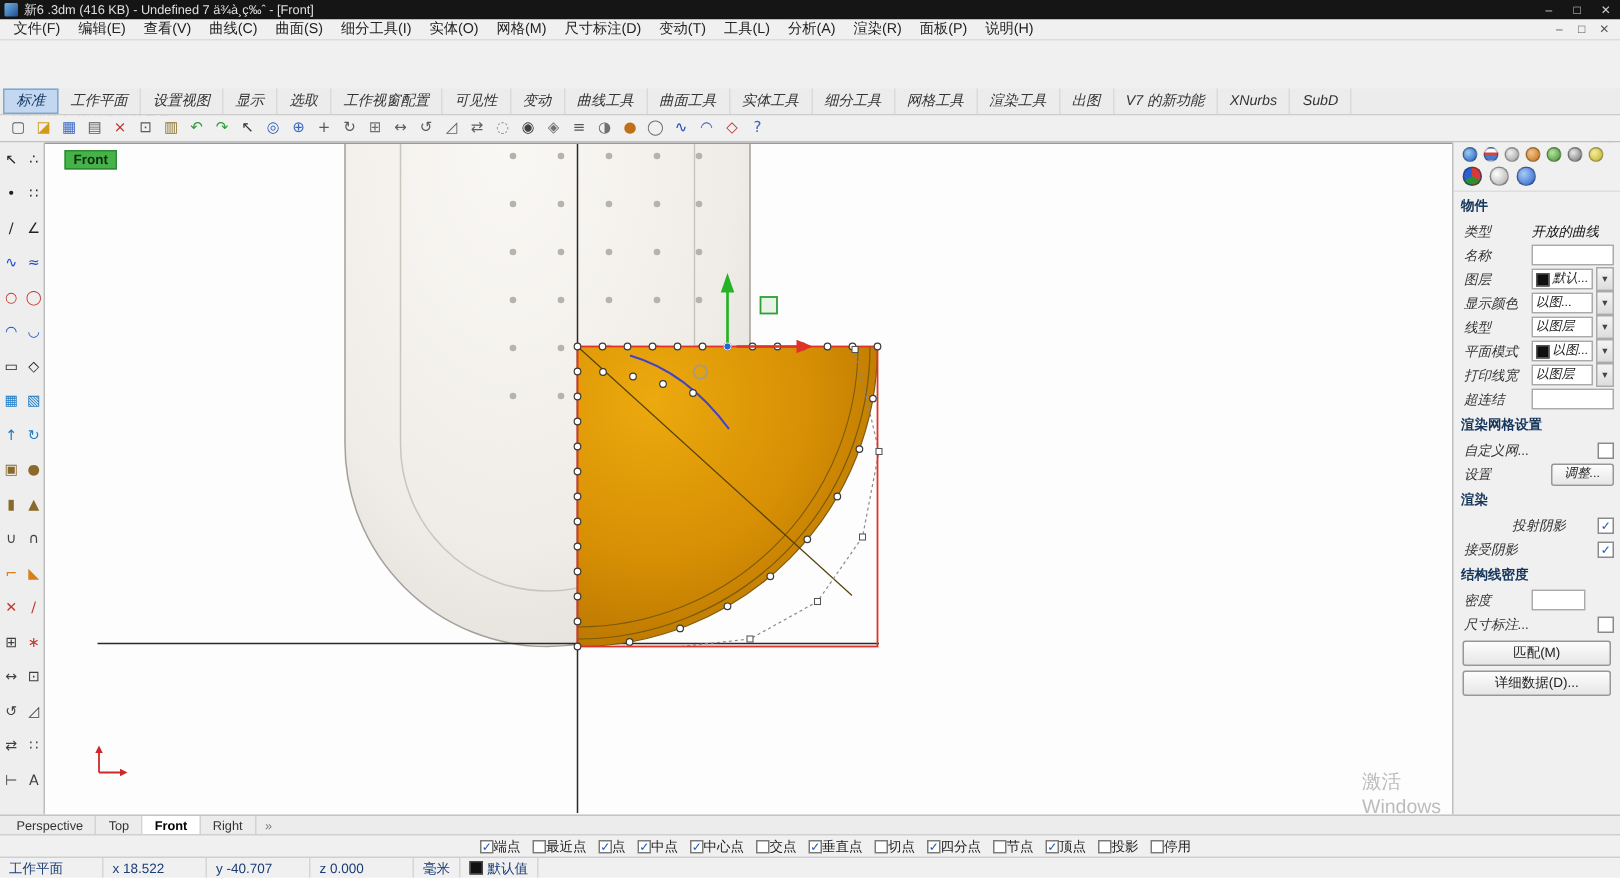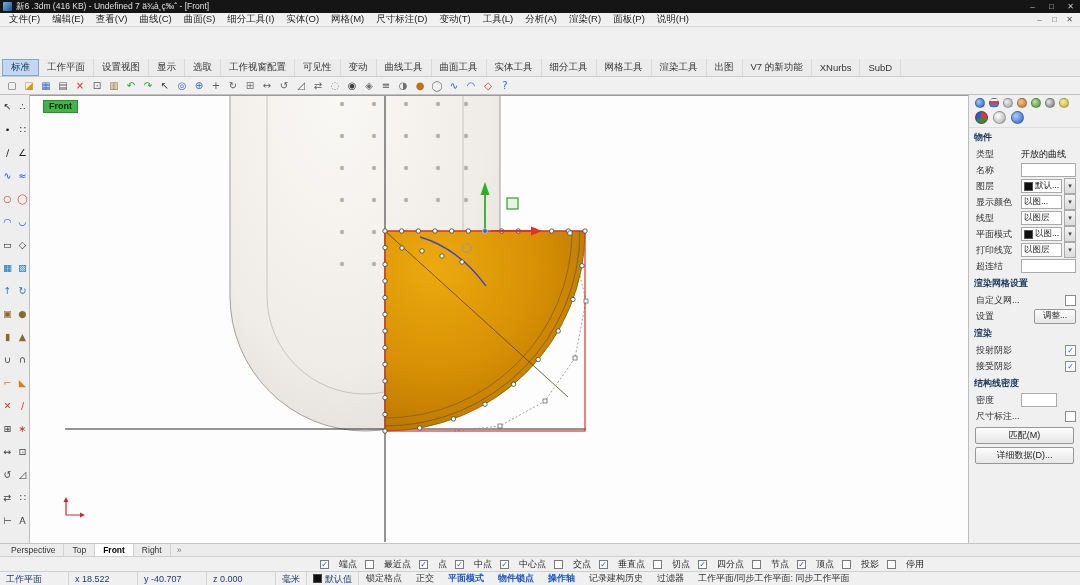--- a/index.html
+++ b/index.html
@@ -22,21 +22,21 @@
   .mdibtn{width:15px;text-align:center;color:#555;font-size:8px;}
   
   #cmdarea{left:0;top:27px;width:1080px;height:32px;background:#fcfcfc;border-bottom:1px solid #c2c2c2;box-sizing:border-box;}
   .cmd-line1{height:16px;line-height:16px;padding-left:5px;color:#454545;background:#f7f7f7;white-space:nowrap;}
   .cmd-line2{height:15px;line-height:15px;padding-left:5px;color:#111;display:flex;align-items:center;}
   .caret{display:inline-block;width:1px;height:10px;background:#333;margin-left:2px;}
   .cmd-scroll{position:absolute;right:0;top:0;width:13px;height:31px;background:#eeeeee;border-left:1px solid #d5d5d5;
               display:flex;flex-direction:column;justify-content:space-between;align-items:center;color:#8a8a8a;font-size:6px;}
   
   #ribbontabs{left:0;top:59px;width:1080px;height:18px;background:#ececec;border-bottom:1px solid #cccccc;
-              display:flex;align-items:stretch;padding-left:2px;box-sizing:border-box;}
+              display:flex;align-items:stretch;padding-left:2px;box-sizing:border-box;font-style:italic;}
   .rtab{padding:0 8px;font-size:9.5px;color:#333;border-right:1px solid #dadada;display:flex;align-items:center;white-space:nowrap;}
   .rtab.active{background:#c3d8f0;border:1px solid #7fa8d0;color:#10335e;}
   
   #iconbar{left:0;top:77px;width:1080px;height:18px;background:#f0f0f0;border-bottom:1px solid #c0c0c0;
            display:flex;align-items:center;gap:1px;padding-left:4px;box-sizing:border-box;}
   .tbi{width:16px;height:15px;display:flex;align-items:center;justify-content:center;font-size:10px;
        font-family:"DejaVu Sans",sans-serif;border-radius:2px;}
   
   #sidebar{left:0;top:95px;width:30px;height:448px;background:#eeeeee;border-right:1px solid #bdbdbd;
            box-sizing:border-box;display:grid;grid-template-columns:15px 15px;align-content:start;}
@@ -50,21 +50,21 @@
   .wm1{font-size:13px;}
   .wm2{font-size:8px;margin-top:2px;}
   
   #rightpanel{left:968px;top:95px;width:112px;height:448px;background:#f0f0f0;border-left:1px solid #bdbdbd;
               box-sizing:border-box;font-size:9px;overflow:hidden;}
   .ptabicons{display:flex;gap:4px;padding:3px 4px 2px 6px;align-items:center;}
   .pti{width:10px;height:10px;border-radius:50%;border:1px solid rgba(0,0,0,.25);box-sizing:border-box;}
   .pmodeicons{display:flex;gap:5px;padding:1px 4px 3px 6px;align-items:center;border-bottom:1px solid #ddd;}
   .pbig{width:13px;height:13px;border-radius:50%;border:1px solid rgba(0,0,0,.3);box-sizing:border-box;}
   .psec{padding:3px 5px 2px 5px;font-weight:bold;color:#16365c;}
-  .prow{display:flex;align-items:center;height:16px;padding:0 4px 0 7px;gap:2px;}
+  .prow{display:flex;align-items:center;height:16px;padding:0 4px 0 7px;gap:2px;font-style:italic;}
   .plab{width:43px;color:#333;white-space:nowrap;overflow:hidden;flex:none;}
   .pvaltext{color:#111;white-space:nowrap;overflow:hidden;}
   .pfield{flex:1;height:12px;background:#fff;border:1px solid #aaa;display:flex;align-items:center;
           padding:0 2px;gap:2px;font-size:8.5px;color:#222;white-space:nowrap;overflow:hidden;min-width:0;}
   .parrow{width:10px;height:14px;background:linear-gradient(#f5f5f5,#dcdcdc);border:1px solid #aaa;
           display:flex;align-items:center;justify-content:center;color:#444;flex:none;font-size:7px;}
   .parrow::after{content:"▾";}
   .swatch{width:7px;height:7px;background:#101010;flex:none;border:1px solid #555;}
   .pchk{width:9px;height:9px;border:1px solid #8a8a8a;background:#fff;margin-left:auto;
         display:flex;align-items:center;justify-content:center;font-size:8px;color:#1b56c4;}
@@ -75,21 +75,21 @@
            background:linear-gradient(#fdfdfd,#e6e6e6);display:flex;align-items:center;font-size:8.5px;color:#222;}
   
   #vptabs{left:0;top:543px;width:1080px;height:13px;background:#ececec;border-top:1px solid #c4c4c4;
           display:flex;align-items:center;padding-left:3px;box-sizing:border-box;font-size:8.5px;}
   .vtab{padding:0 8px;height:13px;line-height:13px;border-right:1px solid #d2d2d2;color:#333;}
   .vtab.active{background:#ffffff;font-weight:bold;color:#000;}
   .vtabs-more{padding:0 6px;color:#777;}
   
   #osnapbar{left:0;top:556px;width:1080px;height:15px;background:#f0f0f0;border-top:1px solid #cfcfcf;
             display:flex;align-items:center;gap:8px;padding-left:320px;box-sizing:border-box;}
-  .osnap-item{display:flex;align-items:center;gap:10px;white-space:nowrap;color:#222;}
+  .osnap-item{display:flex;align-items:center;gap:0;white-space:nowrap;color:#222;}
   .obox{width:9px;height:9px;border:1px solid #7a7a7a;background:#fff;display:flex;align-items:center;
         justify-content:center;font-size:8px;color:#1b56c4;box-sizing:border-box;}
   .osnap-item.checked .obox::after{content:"✓";}
   
   #statusbar{left:0;top:571px;width:1080px;height:14px;background:#f0f0f0;border-top:1px solid #cfcfcf;
              display:flex;align-items:center;box-sizing:border-box;white-space:nowrap;}
   .scell{padding:0 6px;border-right:1px solid #d6d6d6;height:14px;line-height:14px;color:#1a3c74;display:flex;align-items:center;gap:3px;}
   .scell.wide{min-width:56px;}
   .stoggle{padding:0 7px;color:#333;}
   .stoggle.active{color:#1b56c4;font-weight:bold;}
@@ -345,20 +345,24 @@
       <circle cx="455" cy="135" r="2.4" fill="#2a62d8" stroke="#ffffff" stroke-width="0.6"></circle>
       <circle cx="437" cy="152" r="4.5" fill="none" stroke="#9a9a9a" stroke-width="1"></circle>
     </g>
     <g>
       <path d="M36 419 L36 404 M36 419 L52 419" stroke="#cc2a2a" stroke-width="1.2" fill="none"></path>
       <polygon points="36,401 33.5,406 38.5,406" fill="#cc2a2a"></polygon>
       <polygon points="55,419 50,416.5 50,421.5" fill="#cc2a2a"></polygon>
     </g>
   </svg>
   <span class="front-label">Front</span>
+  <div class="watermark">
+    <div class="wm1">激活 Windows</div>
+    <div class="wm2">转到“设置”以激活 Windows。</div>
+  </div>
 </div>
 
 <div id="rightpanel" class="abs">
   <div class="ptabicons">
     <span class="pti" style="background: radial-gradient(circle at 35% 35%, rgb(158, 201, 242), rgb(31, 95, 192));"></span>
       <span class="pti" style="background: linear-gradient(rgb(255, 255, 255) 30%, rgb(208, 69, 69) 30%, rgb(208, 69, 69) 60%, rgb(74, 122, 208) 60%);"></span>
       <span class="pti" style="background: radial-gradient(circle at 35% 35%, rgb(240, 240, 240), rgb(154, 154, 154));"></span>
       <span class="pti" style="background: radial-gradient(circle at 35% 35%, rgb(242, 197, 138), rgb(192, 112, 24));"></span>
       <span class="pti" style="background: radial-gradient(circle at 35% 35%, rgb(184, 226, 160), rgb(63, 143, 48));"></span>
       <span class="pti" style="background: radial-gradient(circle at 35% 35%, rgb(232, 232, 232), rgb(112, 112, 112));"></span>
@@ -431,21 +435,21 @@
     <span class="plab" style="width:auto;">自定义网...</span>
     <span class="pchk"></span>
   </div>
   <div class="prow">
     <span class="plab">设置</span>
     <span class="pbtn-sm">调整...</span>
   </div>
 
   <div class="psec">渲染</div>
   <div class="prow">
-    <span class="plab" style="width:auto;">投射阴影</span>
+    <span class="plab" style="width:auto;margin-left:32px;">投射阴影</span>
     <span class="pchk checked"></span>
   </div>
   <div class="prow">
     <span class="plab" style="width:auto;">接受阴影</span>
     <span class="pchk checked"></span>
   </div>
 
   <div class="psec">结构线密度</div>
   <div class="prow">
     <span class="plab">密度</span>
@@ -542,23 +546,13 @@
 <div id="statusbar" class="abs">
   <span class="scell wide">工作平面</span>
   <span class="scell wide">x 18.522</span>
   <span class="scell wide">y -40.707</span>
   <span class="scell wide">z 0.000</span>
   <span class="scell">毫米</span>
   <span class="scell">
     <span class="sswatch"></span>
     <span>默认值</span>
   </span>
-  <span style="display:flex;align-items:center;">
-    <span class="stoggle">锁定格点</span>
-      <span class="stoggle">正交</span>
-      <span class="stoggle active">平面模式</span>
-      <span class="stoggle active">物件锁点</span>
-      <span class="stoggle active">操作轴</span>
-      <span class="stoggle">记录建构历史</span>
-      <span class="stoggle">过滤器</span>
-      <span class="stoggle">工作平面/同步工作平面: 同步工作平面</span>
-  </span>
 </div>
 
 </body></html>

